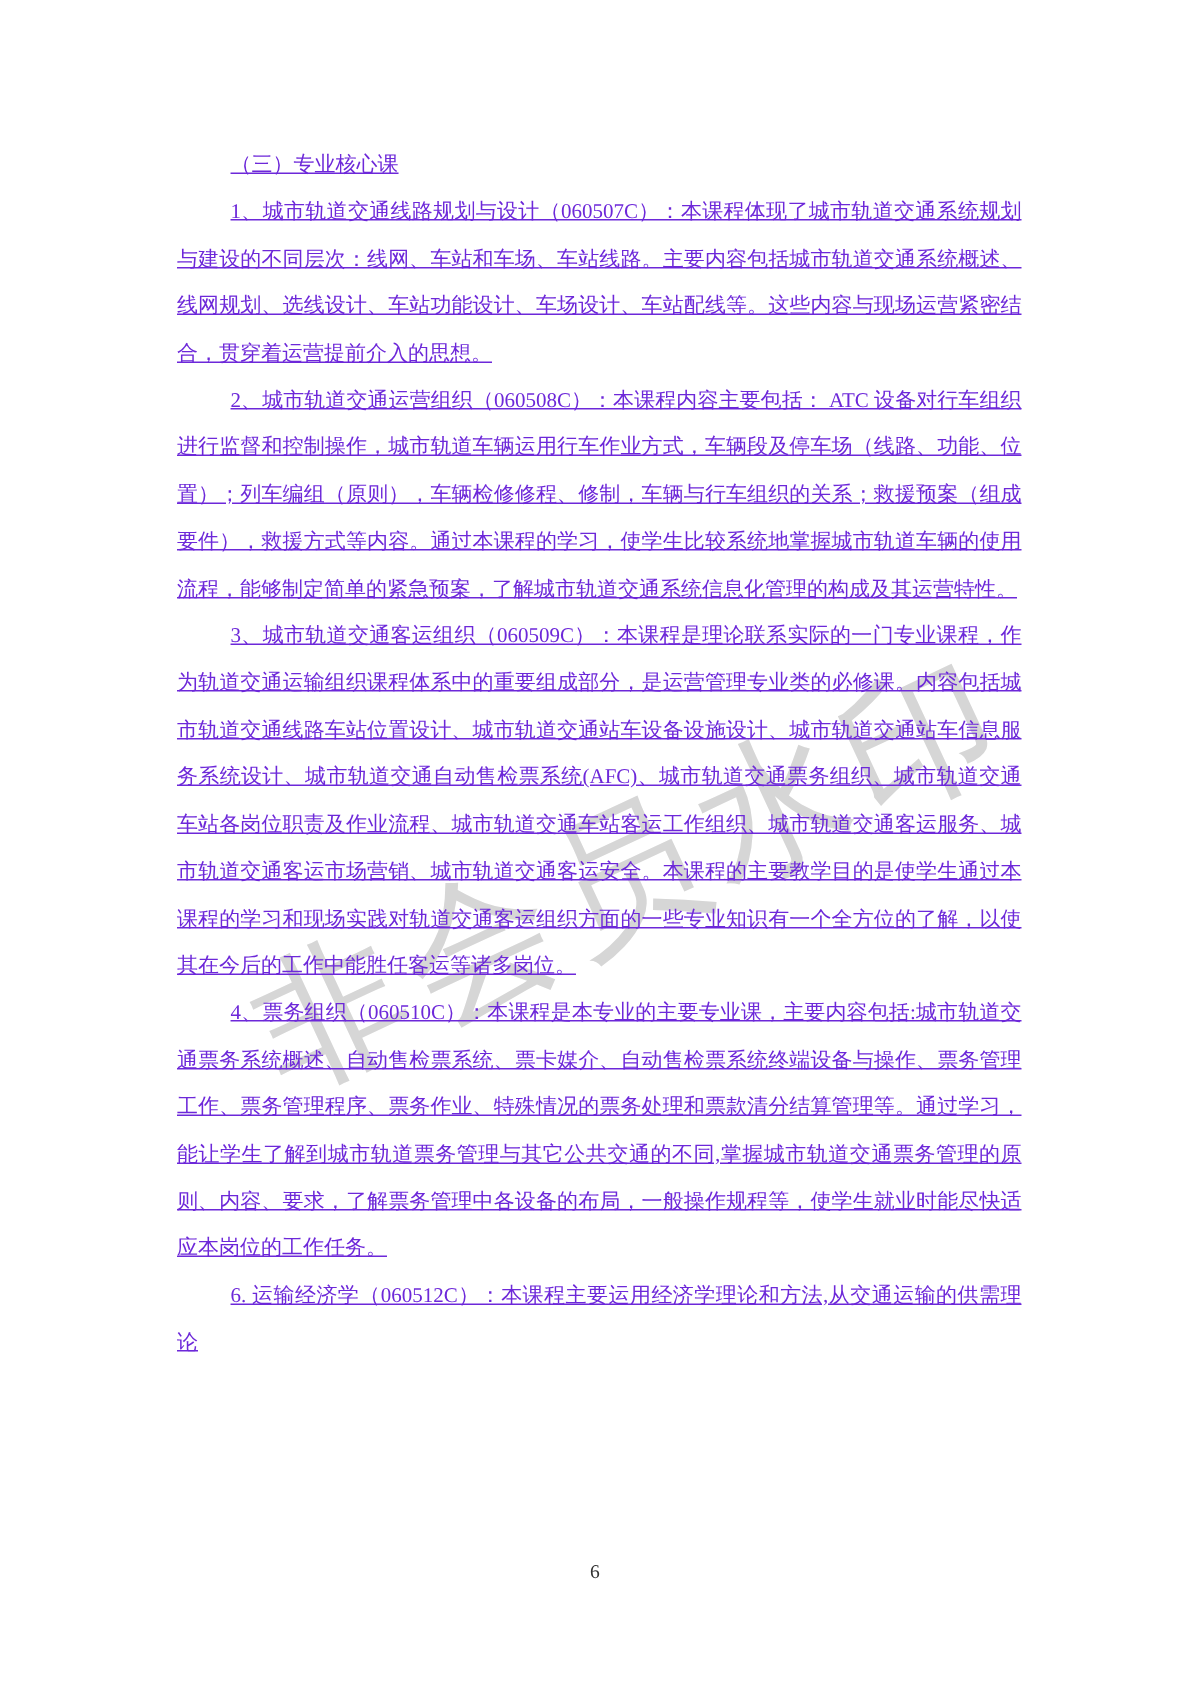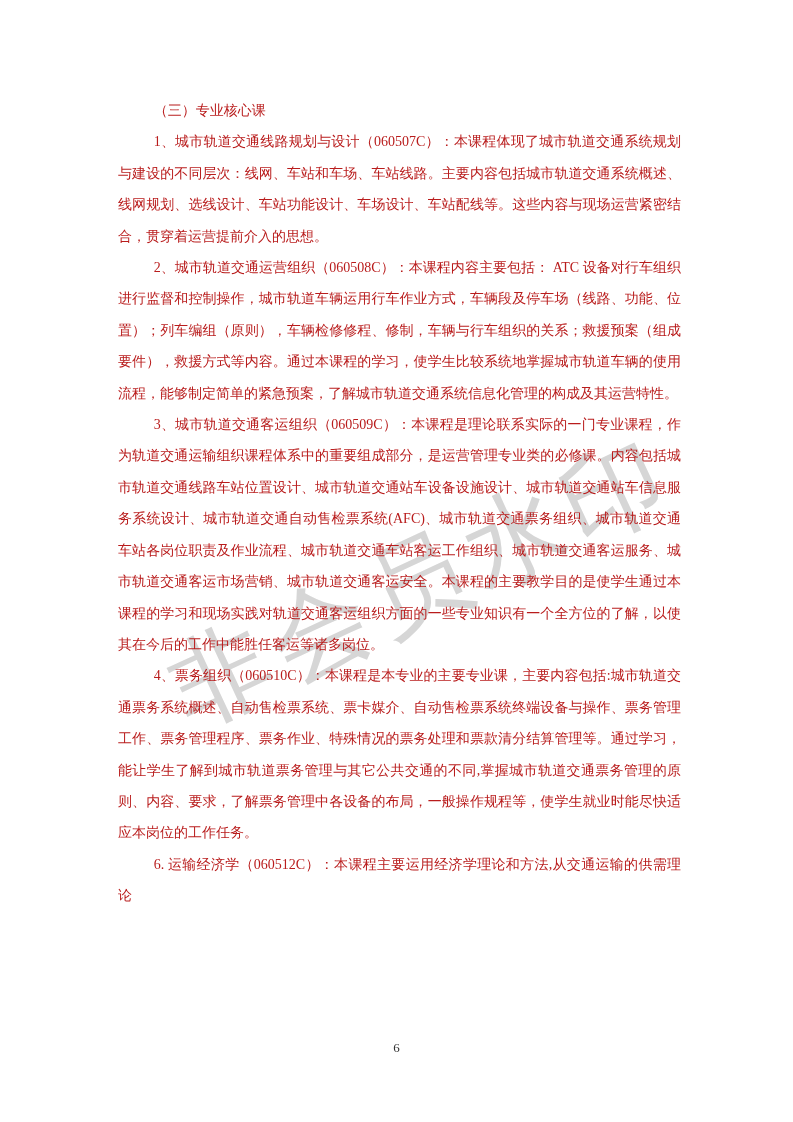--- a/index.html
+++ b/index.html
@@ -36,23 +36,24 @@
     z-index: 1;
     text-align: left;
   }
   .content {
     position: absolute;
     left: 118px;
     top: 95px;
     width: 563px;
     font-size: 14px;
     line-height: 31.4px;
-    color: #b91c1c;
+    color: #6d28d9;
     text-align: justify;
     z-index: 2;
+    text-decoration: underline;
   }
   .content p {
     margin: 0;
     text-indent: 2.55em;
   }
   .heading {
     margin: 0;
     text-indent: 2.55em;
     font-size: 14px;
     font-weight: normal;

